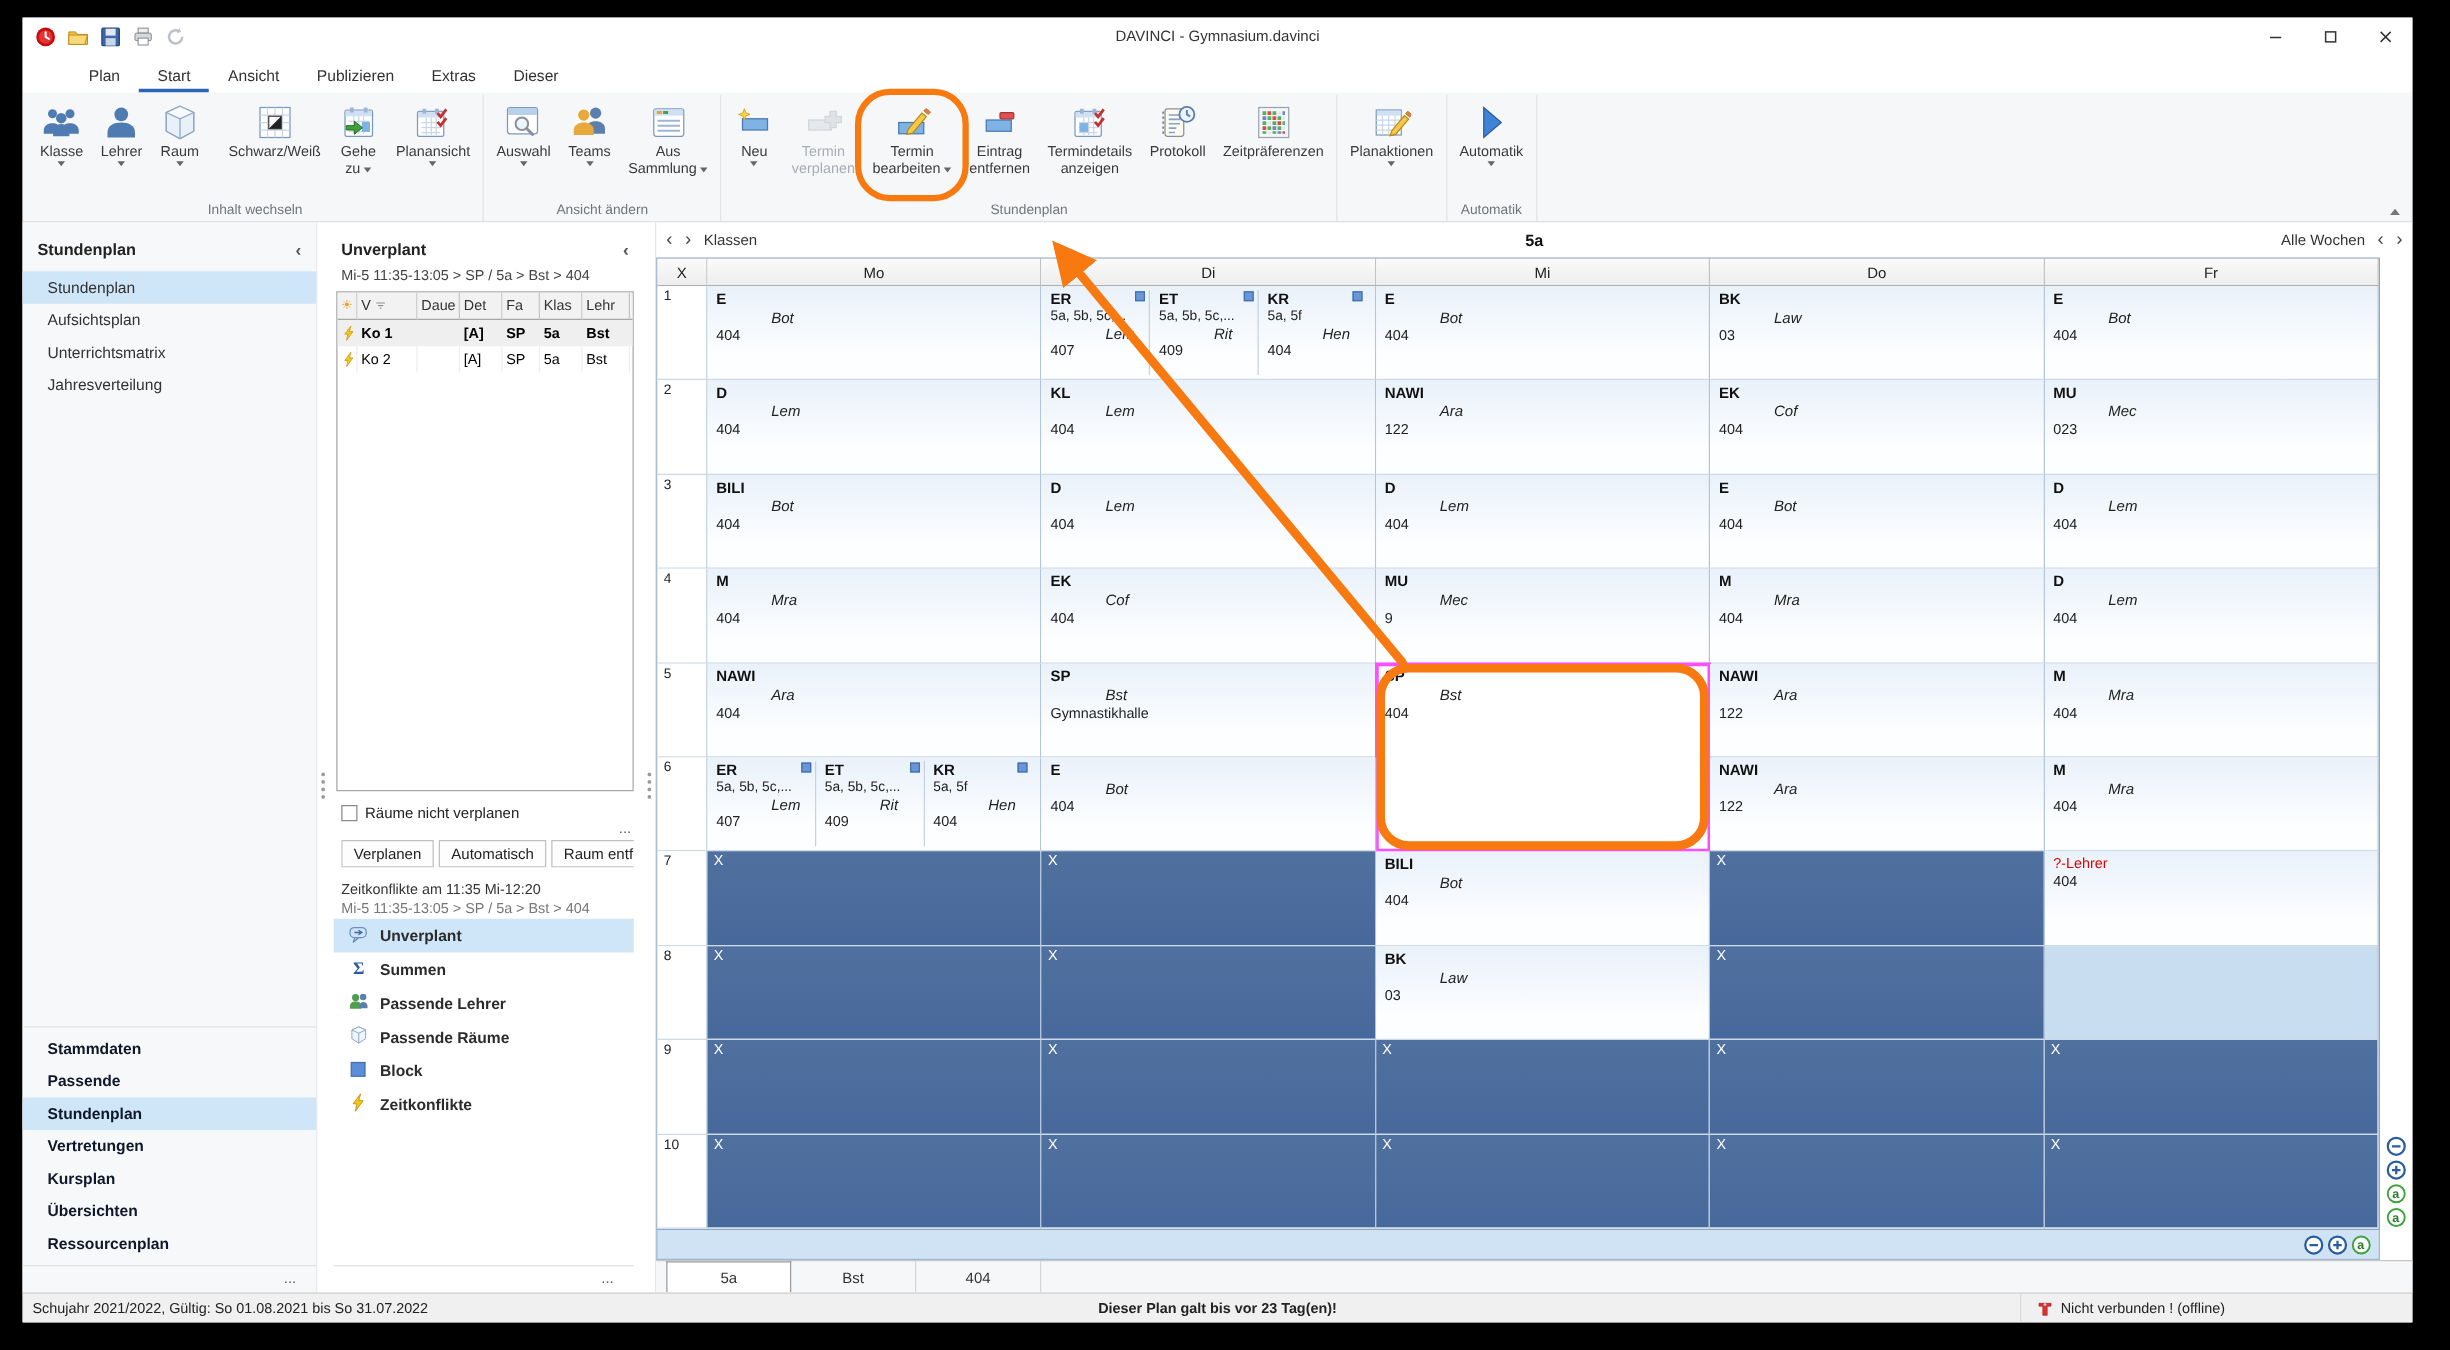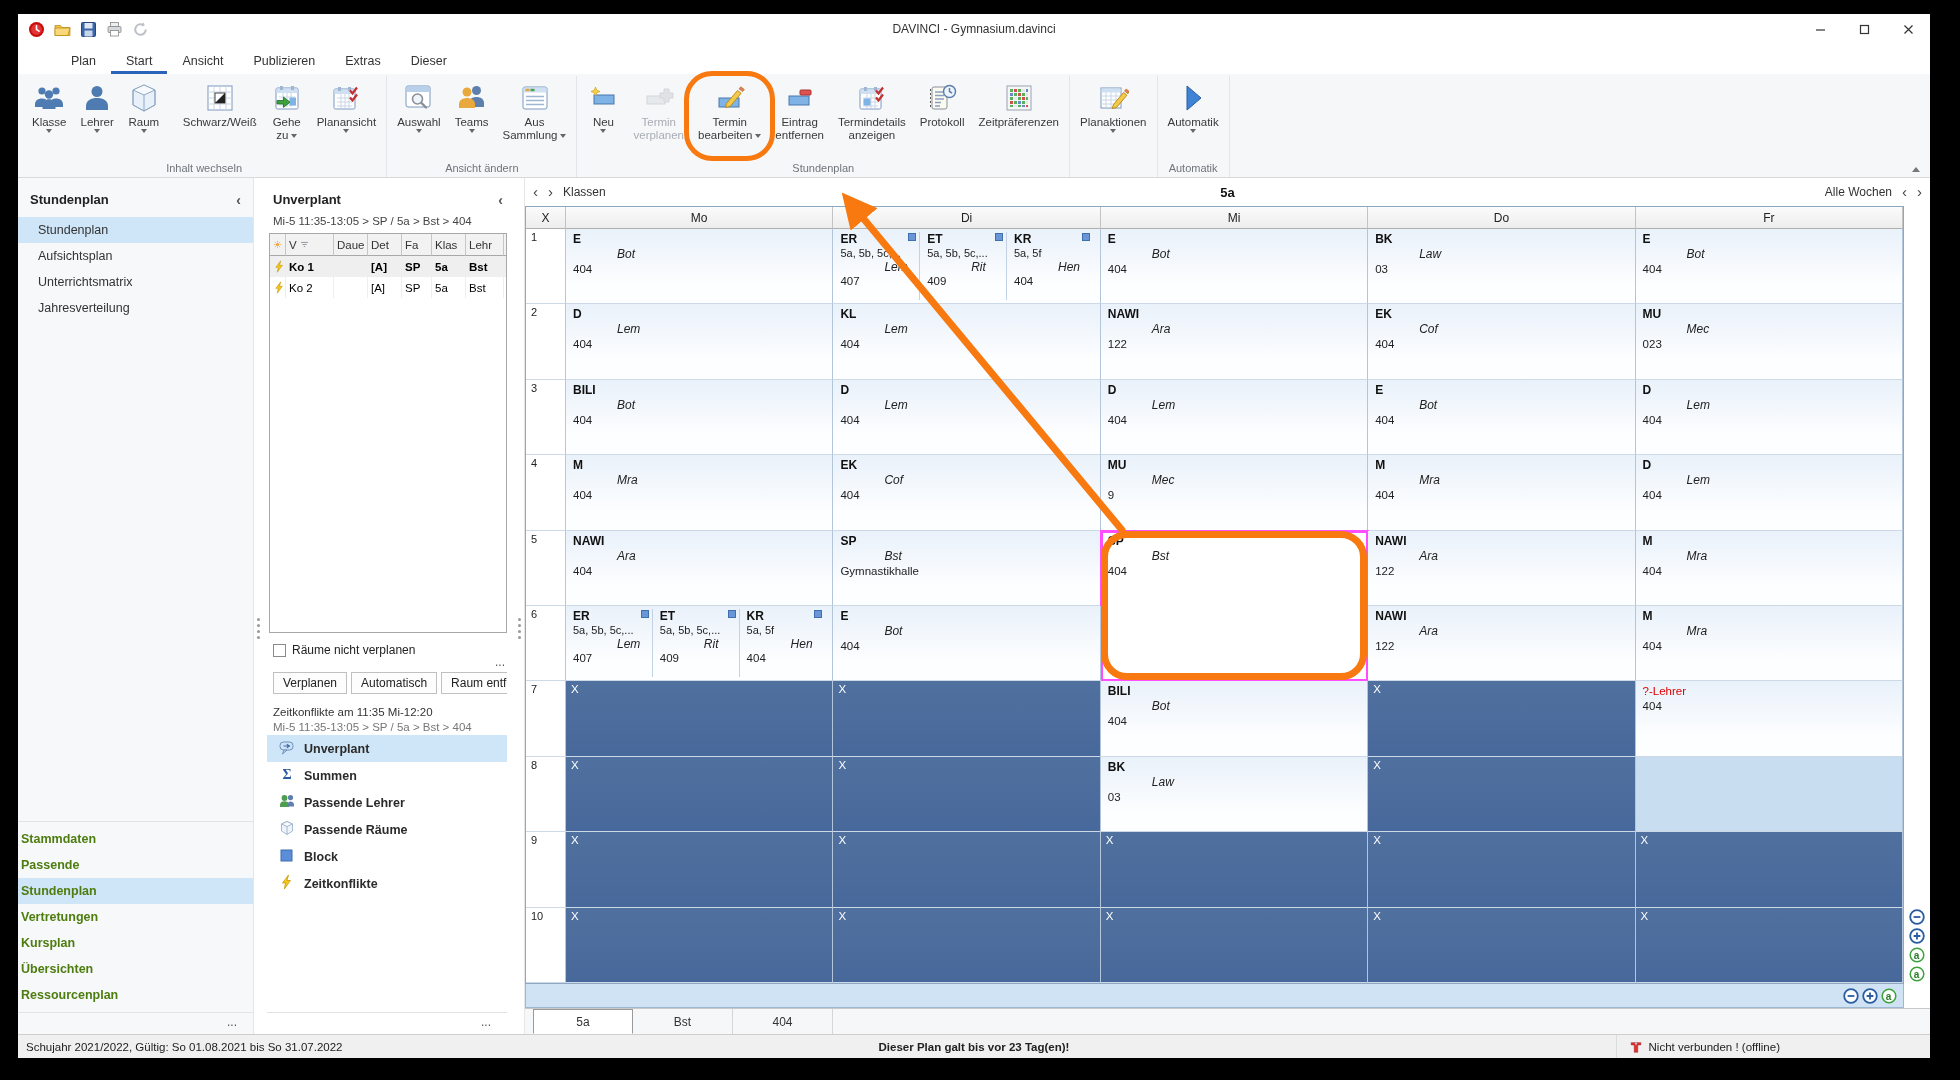--- a/index.html
+++ b/index.html
@@ -36,21 +36,21 @@
   .content{position:absolute;top:164px;left:0;right:0;bottom:24px;display:flex;background:#fff;}
   .split{width:9px;background:#fff;position:relative;}
   .dots{position:absolute;top:440px;left:3px;width:3px;height:3px;background:#9a9a9a;border-radius:50%;box-shadow:0 6px 0 #9a9a9a,0 12px 0 #9a9a9a,0 18px 0 #9a9a9a;}
   
   .sidebar{width:236px;background:#f7f8f9;display:flex;flex-direction:column;padding-top:6px;border-right:1px solid #e6e6e6;}
   .sb-title{font-weight:bold;font-size:13px;color:#222;padding:8px 12px 10px;display:flex;justify-content:space-between;align-items:center;}
   .coll{font-size:14px;color:#555;cursor:pointer;line-height:10px;}
   .sb-item{height:26px;display:flex;align-items:center;padding-left:20px;font-size:12.5px;color:#333;margin:0 0 0 0;cursor:pointer;}
   .sb-item.selected{background:var(--selblue);}
   .sb-sections{margin-top:auto;border-top:1px solid #e3e3e3;padding-top:4px;}
-  .sb-sec{height:26px;display:flex;align-items:center;padding-left:3px;font-size:12.5px;font-weight:bold;color:#4d7c0f;cursor:pointer;}
+  .sb-sec{height:26px;display:flex;align-items:center;padding-left:20px;font-size:12.5px;font-weight:bold;color:#0f172a;cursor:pointer;}
   .sb-sec.selected{background:var(--selblue);}
   .more{height:22px;text-align:right;padding-right:16px;color:#555;font-size:12px;border-top:1px solid #e3e3e3;margin-top:4px;cursor:pointer;line-height:18px;}
   
   .uvpanel{width:252px;display:flex;flex-direction:column;padding:6px 8px 0 4px;position:relative;background:#fff;}
   .uv-title{font-weight:bold;font-size:13px;color:#222;padding:8px 4px 8px 6px;display:flex;justify-content:space-between;align-items:center;}
   .uv-crumb{font-size:11.5px;color:#444;margin:0 0 6px 6px;white-space:nowrap;overflow:hidden;}
   .uv-box{border:1px solid #a8a8a8;height:400px;overflow:hidden;background:#fff;margin-left:2px;}
   .uvt{display:grid;grid-template-columns:16px 48px 34px 34px 30px 34px 38px 46px;font-size:11.5px;}
   .uvt-h{background:#f2f2f2;border-right:1px solid #c6c6c6;border-bottom:1px solid #a8a8a8;padding:3px 3px;color:#333;display:flex;align-items:center;gap:2px;height:22px;}
   .uvt-c{padding:3px 3px;border-right:1px solid #eee;height:21px;display:flex;align-items:center;white-space:nowrap;overflow:hidden;}

